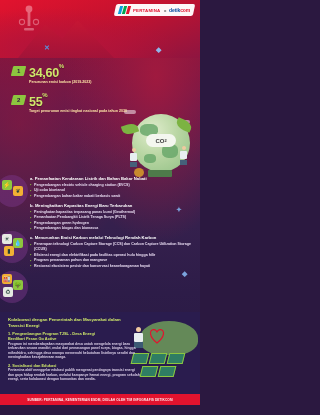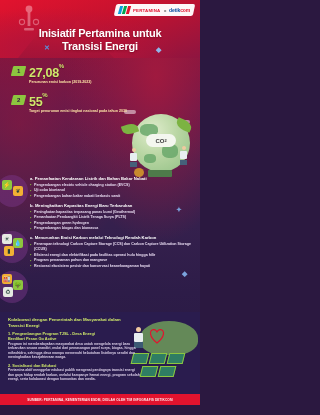--- a/index.html
+++ b/index.html
@@ -188,24 +188,20 @@
       <span class="pmark">
           <i></i>
           <i></i>
           <i></i>
         </span>
       <span class="ptext">PERTAMINA</span>
       <span class="xmark">x</span>
       <span class="dtext"><span>detik</span><b>com</b></span>
     </div>
 
-    <div class="hdr-title">
-      <div>Inisiatif Pertamina untuk</div>
-      <div>Transisi Energi</div>
-    </div>
   </div>
 
   <div class="body">
 
     <div class="globe-wrap">
       <div class="cloud" style="left:2px; top:2px; width:12px;"></div>
       <div class="cloud" style="left:58px; top:12px; width:10px;"></div>
       <div class="globe">
         <div class="cont" style="left:8px; top:10px; width:18px; height:12px;"></div>
         <div class="cont" style="left:30px; top:30px; width:16px; height:14px;"></div>
@@ -229,21 +225,21 @@
       </div>
       <div style="position:absolute; left:26px; top:62px; width:24px; height:7px; background:#4e7a4a; border-radius:1px;"></div>
       <div style="position:absolute; left:12px; top:60px; width:10px; height:9px; background:#c88a2e; border-radius:50%;"></div>
     </div>
 
     <div class="stat" style="padding-top:6px;">
       <div class="stat-row">
         <div class="badge">
             <span>1</span>
           </div>
-        <div class="stat-num"><span>27,08</span><sup>%</sup></div>
+        <div class="stat-num"><span>34,60</span><sup>%</sup></div>
       </div>
       <div class="stat-cap">Penurunan emisi karbon (2019-2023)</div>
     </div>
 
     <div class="stat" style="padding-top:8px;">
       <div class="stat-row">
         <div class="badge">
             <span>2</span>
           </div>
         <div class="stat-num"><span>55</span><sup>%</sup></div>

